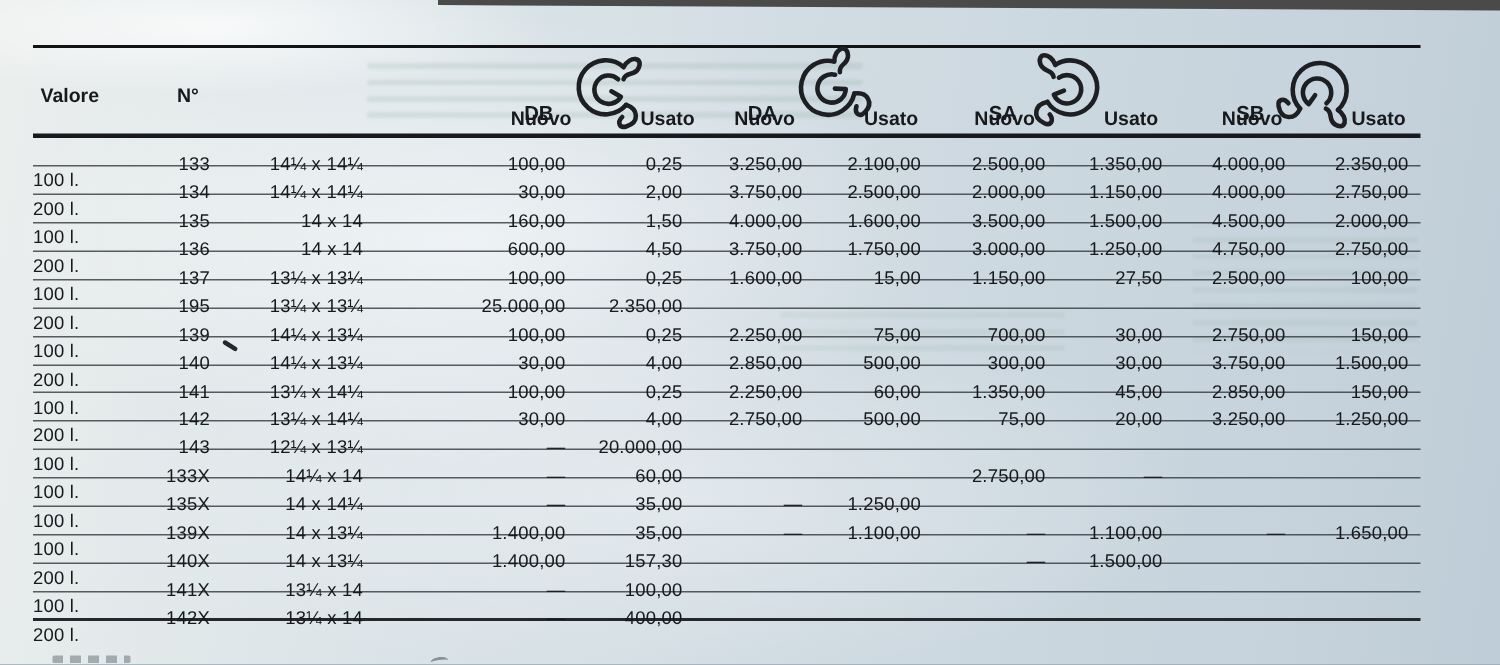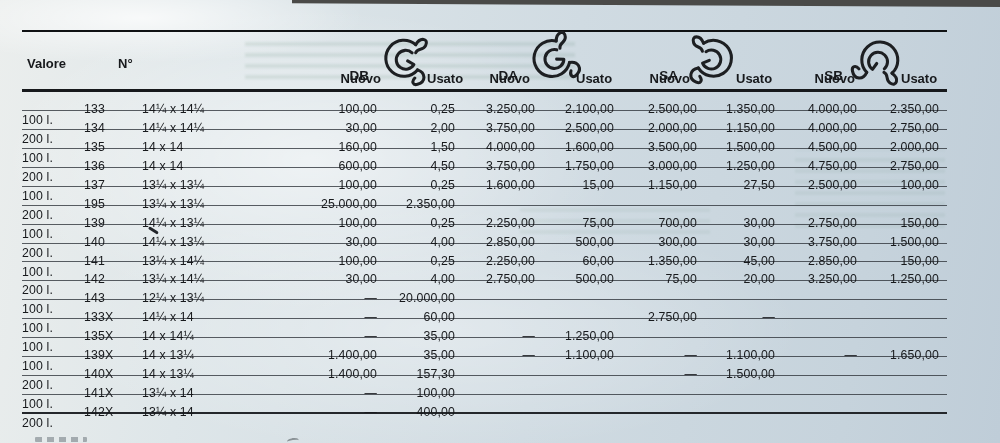--- a/index.html
+++ b/index.html
@@ -39,22 +39,22 @@
   .sa .wm{transform:scaleX(-1) rotate(-8deg);}
   .sb .wm{transform:rotate(96deg);}
 
   .tbody{position:absolute;left:22px;top:92px;width:925px;}
   .row{position:relative;display:grid;height:18.95px;box-sizing:border-box;align-items:center;
     grid-template-columns:62px 58px 100px 138px 78px 80px 79px 83px 78px 82px 82px;
     border-bottom:1px solid rgba(45,50,56,.78);}
   .row:last-child{border-bottom:2px solid #24272b;}
   .cell{font-size:12.3px;line-height:1;white-space:nowrap;letter-spacing:.15px;}
   .c-valore{text-align:left;margin-top:22px;}
-  .c-n{text-align:left;padding-right:2px;}
-  .c-dent{text-align:left;}
+  .c-n{text-align:right;padding-right:2px;}
+  .c-dent{text-align:right;}
   .num{text-align:right;padding-right:3px;}
   .row.marked::before{content:"";position:absolute;left:126px;top:4px;width:11px;height:2.6px;
     background:#23262a;transform:rotate(32deg);border-radius:2px;}
 
   .frag{position:absolute;left:35px;top:437px;width:52px;height:5px;opacity:.55;border-radius:1px;
     background:repeating-linear-gradient(90deg,#6e777e 0 7px, transparent 7px 12px);}
   .pen-mark{position:absolute;left:287px;top:438px;width:12px;height:4px;
     border-top:2px solid rgba(60,65,70,.5);border-radius:50%;transform:rotate(-8deg);}
 </style>
 </head>

